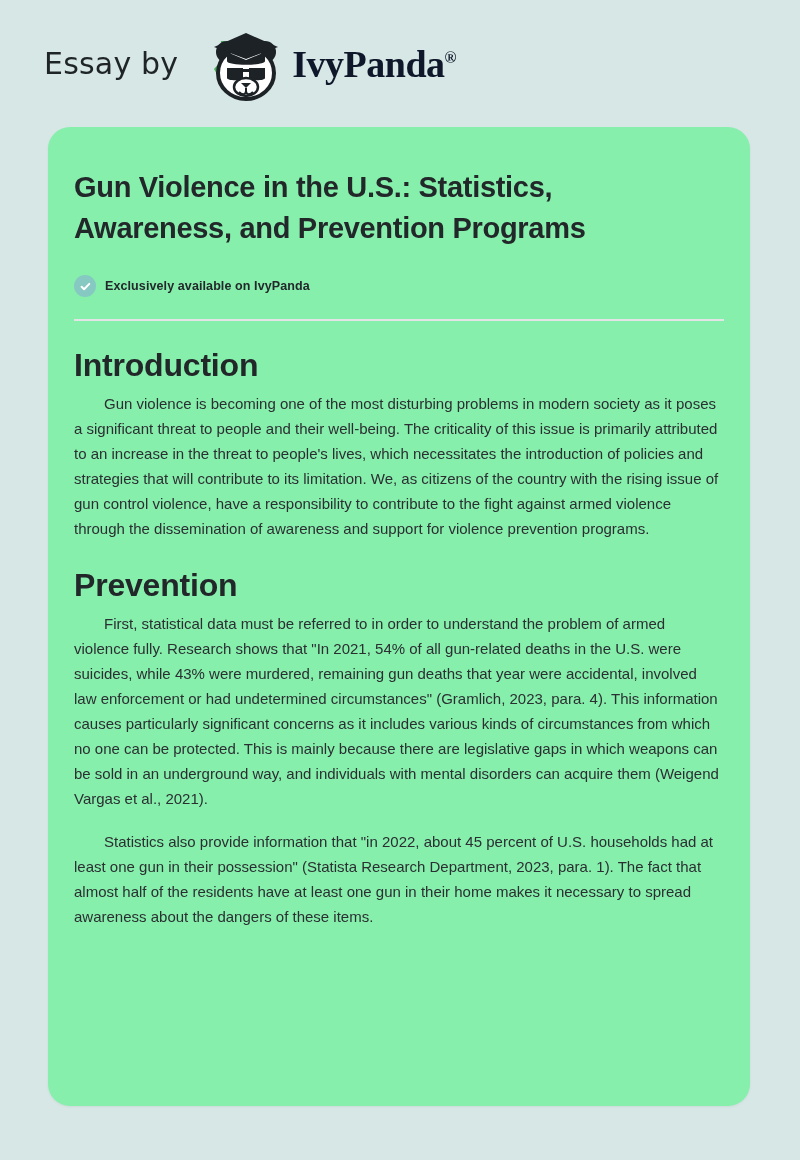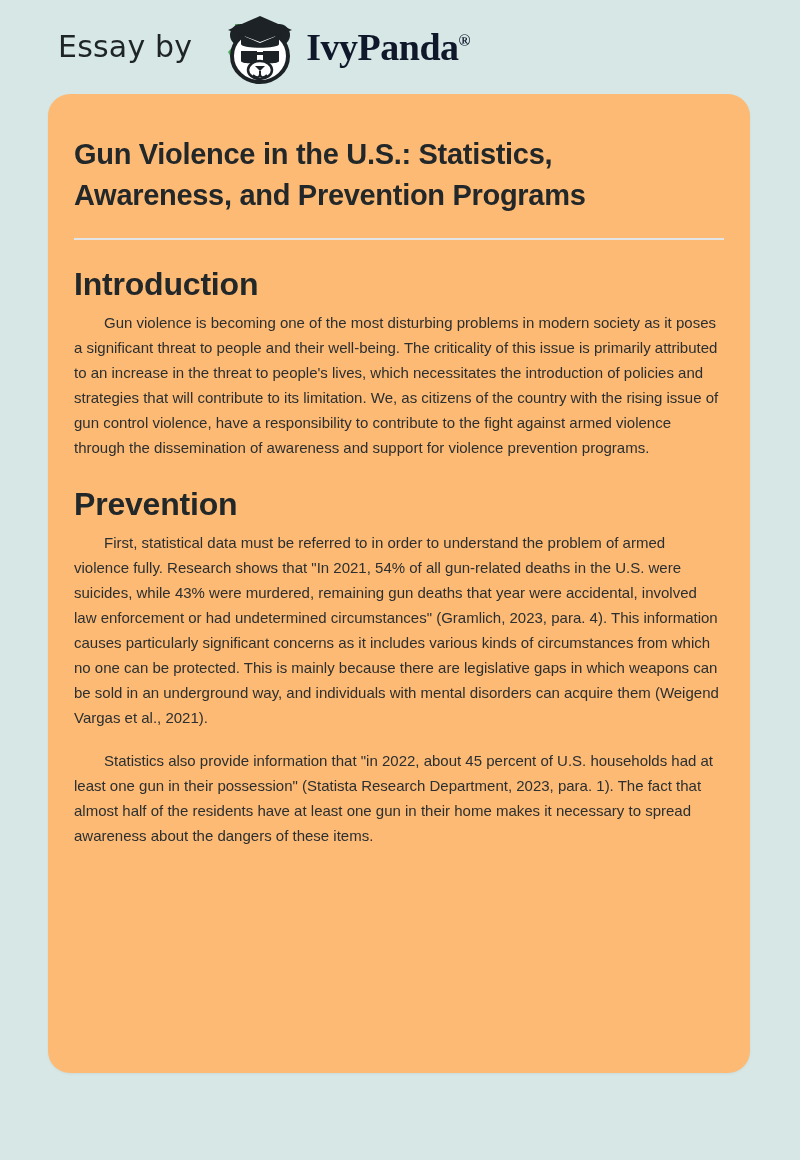--- a/index.html
+++ b/index.html
@@ -9,24 +9,24 @@
   body {
     width: 800px;
     height: 1160px;
     background: #d6e7e6;
     font-family: "Liberation Sans", sans-serif;
     overflow: hidden;
   }
 
   
   .brand-header {
-    height: 94px;
-    display: flex;
-    align-items: center;
-    padding-left: 58px;
+    height: 127px;
+    display: flex;
+    align-items: center;
+    padding-left: 44px;
     box-sizing: border-box;
   }
   .brand-essay-by {
     font-family: "DejaVu Sans", sans-serif;
     font-size: 30px;
     font-weight: 400;
     color: #1f2427;
     letter-spacing: 0.2px;
     line-height: 1;
   }
@@ -54,21 +54,21 @@
     font-size: 16px;
     vertical-align: super;
     font-weight: 700;
     line-height: 1;
   }
 
   
   .paper-card {
     position: relative;
     margin: 0 50px 0 48px;
-    background: #fdba74;
+    background: #86efac;
     border-radius: 22px;
     height: 979px;
     box-sizing: border-box;
     padding: 40px 27px 0 26px;
     box-shadow: 0 1px 3px rgba(0,0,0,0.05);
   }
   .paper-inner {
     padding: 0 0 0 0;
   }
 
@@ -174,20 +174,28 @@
       <span>IvyPanda</span><span class="reg">®</span>
     </span>
   </span>
 </div>
 
 <div class="paper-card">
   <div class="paper-inner">
 
     <h1 class="doc-title">Gun Violence in the U.S.: Statistics, Awareness, and Prevention Programs</h1>
 
+    <div class="exclusive-badge">
+      <span class="badge-circle">
+        <svg width="13" height="13" viewBox="0 0 13 13" xmlns="http://www.w3.org/2000/svg">
+          <path d="M2.6 6.8 L5.1 9.2 L10.3 3.9" stroke="#ffffff" stroke-width="2" fill="none" stroke-linecap="round" stroke-linejoin="round"></path>
+        </svg>
+      </span>
+      <span class="badge-text">Exclusively available on IvyPanda</span>
+    </div>
 
     <hr class="rule">
 
     <h2 class="section-heading">Introduction</h2>
     <p class="body-par first-after-heading">Gun violence is becoming one of the most disturbing problems in modern society as it poses a significant threat to people and their well-being. The criticality of this issue is primarily attributed to an increase in the threat to people's lives, which necessitates the introduction of policies and strategies that will contribute to its limitation. We, as citizens of the country with the rising issue of gun control violence, have a responsibility to contribute to the fight against armed violence through the dissemination of awareness and support for violence prevention programs.</p>
 
     <h2 class="section-heading">Prevention</h2>
     <p class="body-par first-after-heading">First, statistical data must be referred to in order to understand the problem of armed violence fully. Research shows that "In 2021, 54% of all gun-related deaths in the U.S. were suicides, while 43% were murdered, remaining gun deaths that year were accidental, involved law enforcement or had undetermined circumstances" (Gramlich, 2023, para. 4). This information causes particularly significant concerns as it includes various kinds of circumstances from which no one can be protected. This is mainly because there are legislative gaps in which weapons can be sold in an underground way, and individuals with mental disorders can acquire them (Weigend Vargas et al., 2021).</p>
     <p class="body-par">Statistics also provide information that "in 2022, about 45 percent of U.S. households had at least one gun in their possession" (Statista Research Department, 2023, para. 1). The fact that almost half of the residents have at least one gun in their home makes it necessary to spread awareness about the dangers of these items.</p>
 

